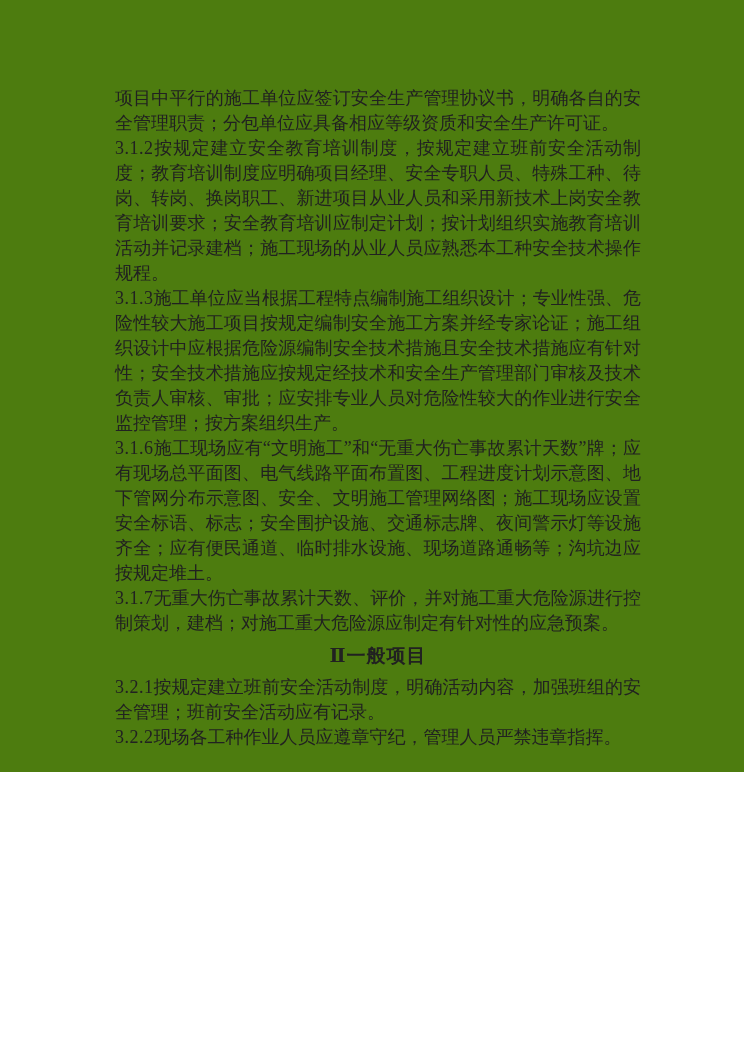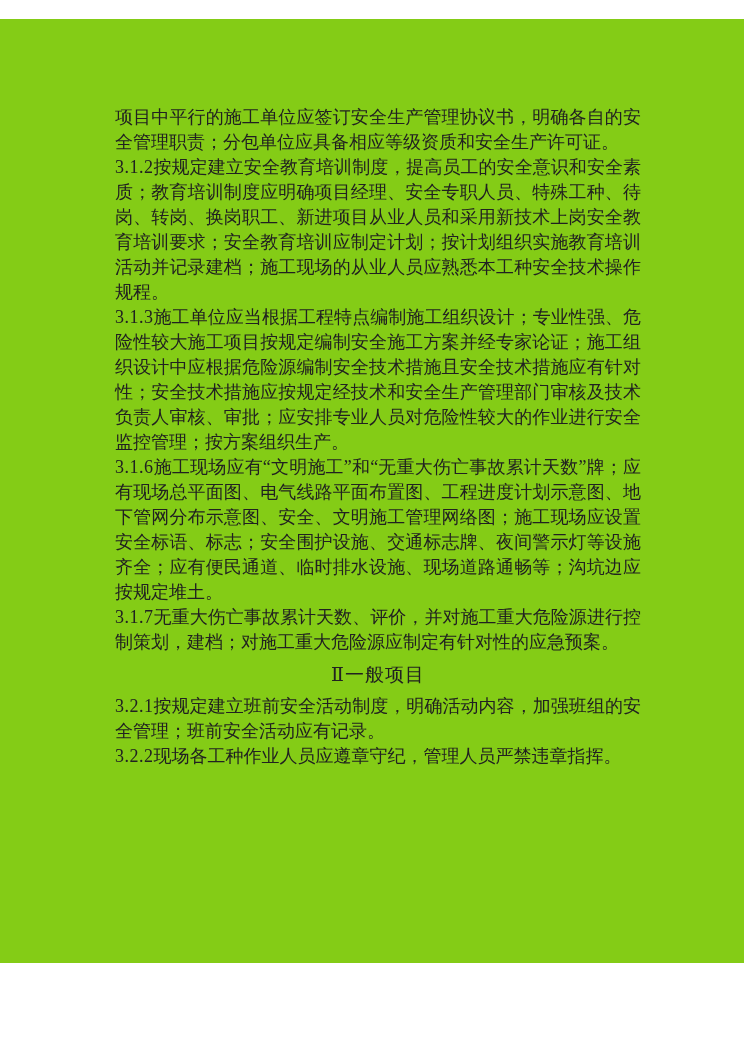--- a/index.html
+++ b/index.html
@@ -3,24 +3,23 @@
 <meta charset="utf-8">
 <style>
   html, body {
     margin: 0;
     padding: 0;
     background: #ffffff;
   }
   .page {
     position: relative;
     width: 744px;
-    height: 944px;
-    background: #84cc16;
+    height: 772px;
+    background: #4d7c0f;
     overflow: hidden;
-    margin-top: 19px;
   }
   .text-block {
     position: absolute;
     left: 115px;
     top: 86px;
     width: 526px;
     font-family: "Liberation Serif", "DejaVu Serif", serif;
     font-size: 18px;
     line-height: 25px;
     color: #212121;
@@ -34,34 +33,34 @@
     text-indent: 0;
   }
   .clause-num {
     font-weight: 400;
     letter-spacing: 0.5px;
     font-style: normal;
   }
   .section-heading {
     margin: 7px 0;
     font-size: 19px;
-    font-weight: 400;
+    font-weight: 700;
     text-align: center;
     letter-spacing: 1px;
   }
 </style>
 </head>
 <body>
 
 <div class="page">
   <div class="text-block">
 
     <p class="para"><span class="clause-num"></span><span>项目中平行的施工单位应签订安全生产管理协议书，明确各自的安全管理职责；分包单位应具备相应等级资质和安全生产许可证。</span></p>
 
-    <p class="para"><span class="clause-num">3.1.2</span><span>按规定建立安全教育培训制度，提高员工的安全意识和安全素质；教育培训制度应明确项目经理、安全专职人员、特殊工种、待岗、转岗、换岗职工、新进项目从业人员和采用新技术上岗安全教育培训要求；安全教育培训应制定计划；按计划组织实施教育培训活动并记录建档；施工现场的从业人员应熟悉本工种安全技术操作规程。</span></p>
+    <p class="para"><span class="clause-num">3.1.2</span><span>按规定建立安全教育培训制度，按规定建立班前安全活动制度；教育培训制度应明确项目经理、安全专职人员、特殊工种、待岗、转岗、换岗职工、新进项目从业人员和采用新技术上岗安全教育培训要求；安全教育培训应制定计划；按计划组织实施教育培训活动并记录建档；施工现场的从业人员应熟悉本工种安全技术操作规程。</span></p>
 
     <p class="para"><span class="clause-num">3.1.3</span><span>施工单位应当根据工程特点编制施工组织设计；专业性强、危险性较大施工项目按规定编制安全施工方案并经专家论证；施工组织设计中应根据危险源编制安全技术措施且安全技术措施应有针对性；安全技术措施应按规定经技术和安全生产管理部门审核及技术负责人审核、审批；应安排专业人员对危险性较大的作业进行安全监控管理；按方案组织生产。</span></p>
 
 
 
     <p class="para"><span class="clause-num">3.1.6</span><span>施工现场应有“文明施工”和“无重大伤亡事故累计天数”牌；应有现场总平面图、电气线路平面布置图、工程进度计划示意图、地下管网分布示意图、安全、文明施工管理网络图；施工现场应设置安全标语、标志；安全围护设施、交通标志牌、夜间警示灯等设施齐全；应有便民通道、临时排水设施、现场道路通畅等；沟坑边应按规定堆土。</span></p>
 
     <p class="para"><span class="clause-num">3.1.7</span><span>无重大伤亡事故累计天数、评价，并对施工重大危险源进行控制策划，建档；对施工重大危险源应制定有针对性的应急预案。</span></p>
 
     <h2 class="section-heading">Ⅱ一般项目</h2>

